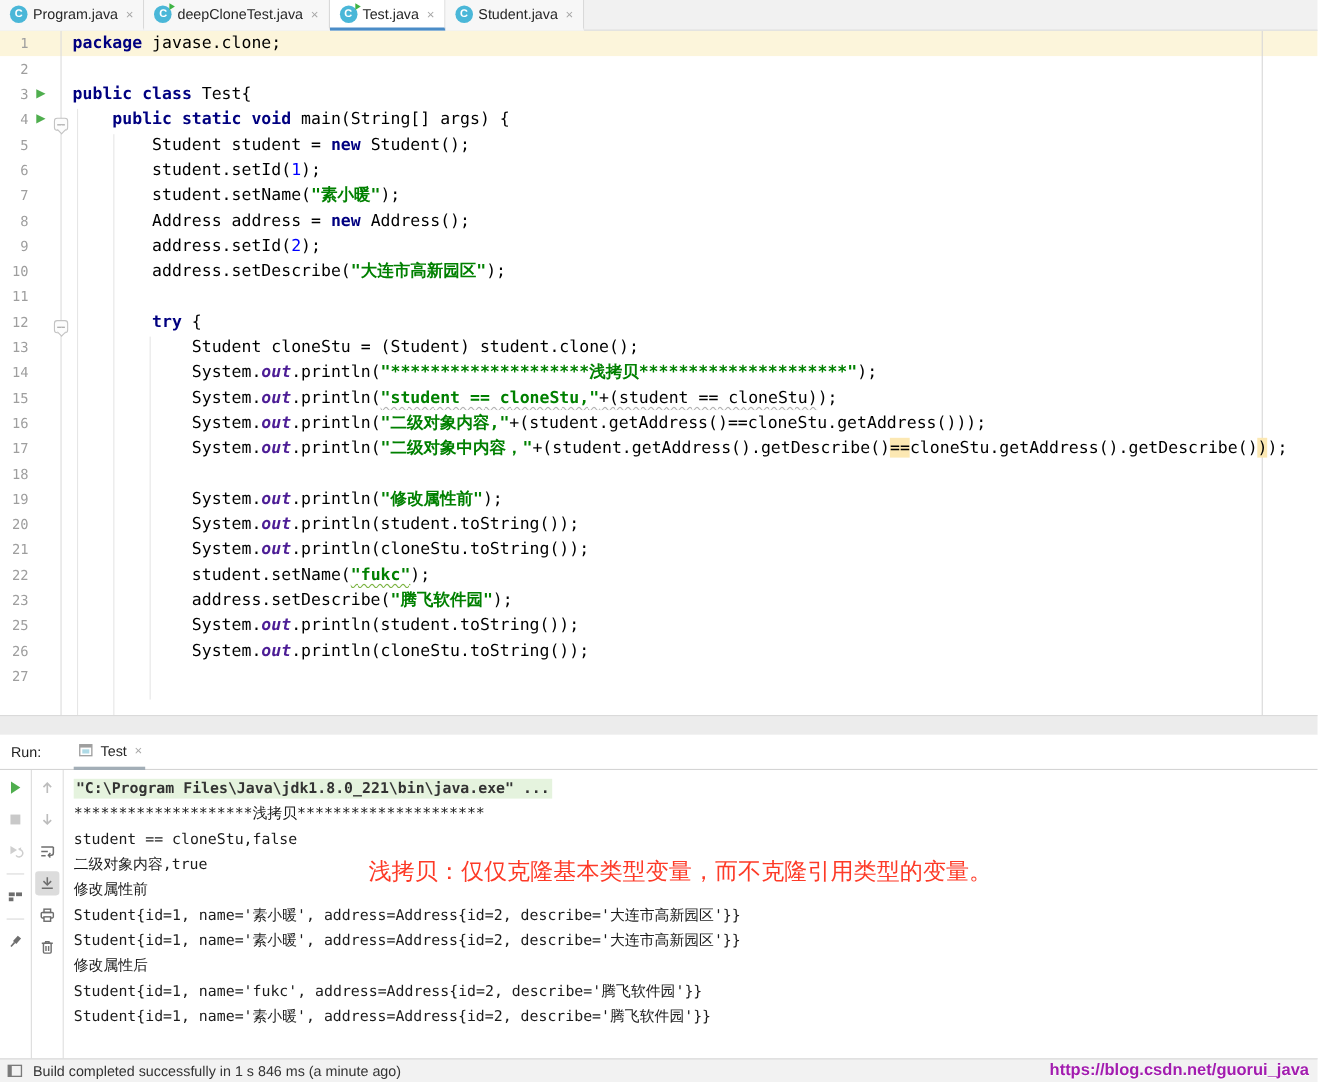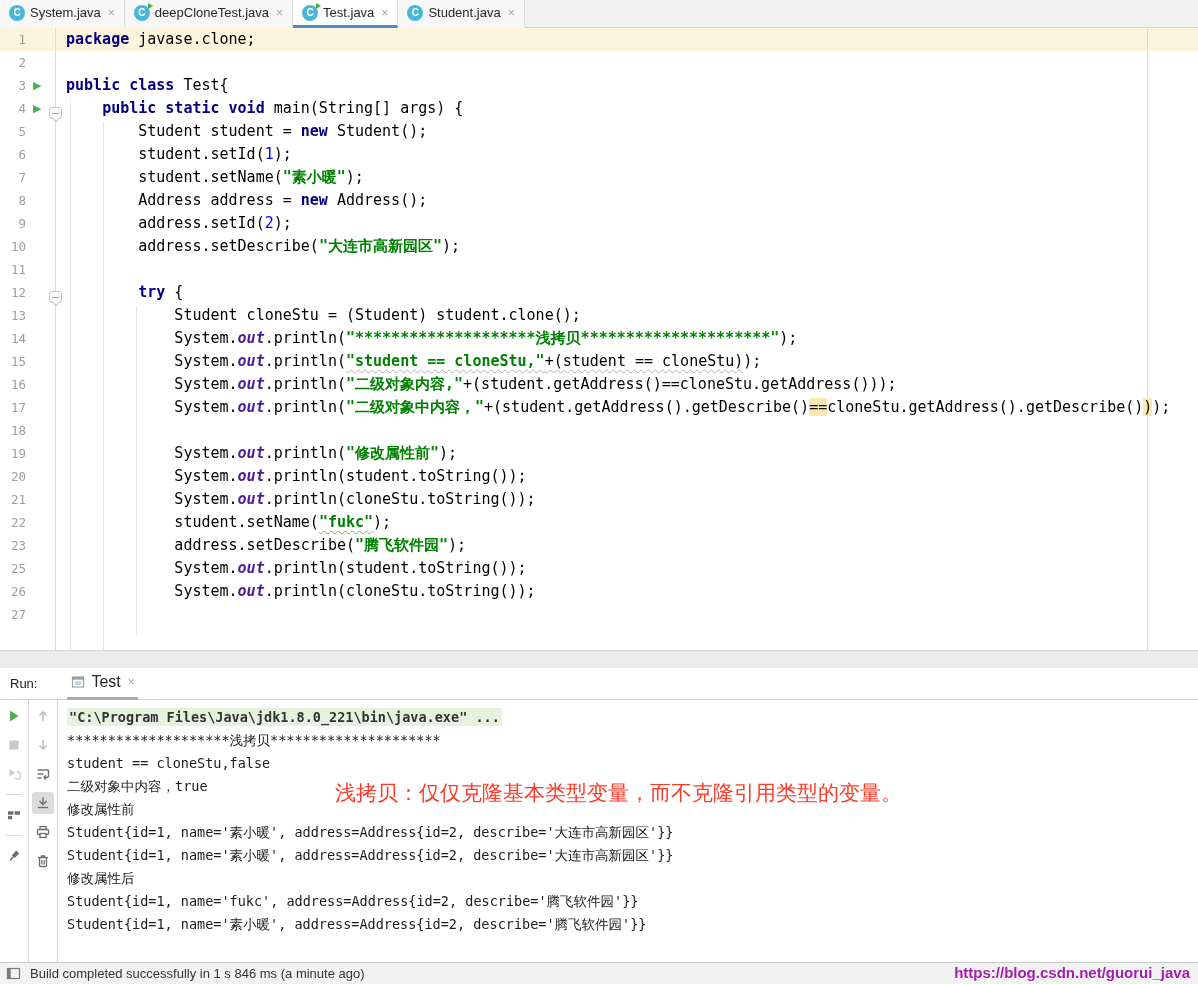--- a/index.html
+++ b/index.html
@@ -47,21 +47,21 @@
   
   .hsplit { height:18px; background:#ececec; border-top:1px solid #dadada; }
 
   
   .runheader { height:32px; display:flex; align-items:center; border-bottom:1px solid #d4d4d4;
                background:#fff; }
   .runlabel { font-size:13px; color:#1d1d1d; margin-left:10px; }
   .runtab { display:flex; align-items:center; margin-left:30px; height:32px;
             border-bottom:3px solid #a3aeb7; padding:0 3px; cursor:pointer; }
   .runtab .ticon { margin-right:5px; display:flex; }
-  .runtab .ttitle { font-size:16px; color:#262626; }
+  .runtab .ttitle { font-size:13px; color:#262626; }
   .runbody { height:262px; display:flex; position:relative; background:#fff; }
   .tbcol { width:29px; flex:none; border-right:1px solid #d9d9d9; display:flex; flex-direction:column;
            align-items:center; padding-top:5px; gap:7px; background:#fff; }
   .tbtn { width:22px; height:22px; display:flex; align-items:center; justify-content:center;
           border-radius:3px; cursor:pointer; flex:none; }
   .tbtn.sel { background:#dcdcdc; }
   .tbdiv { width:16px; height:1px; background:#d9d9d9; margin:2px 0; flex:none; }
   .console { flex:1; position:relative; padding:6px 0 0 9px; overflow:hidden; background:#fff; }
   .cline { font:13.5px/23px "DejaVu Sans Mono",monospace; color:#1b1b1b; white-space:pre; }
   .cmd { font-weight:bold; background:#e5f3de; padding:1px 2px; color:#333; }
@@ -76,21 +76,21 @@
                color:#a21caf; text-shadow:0 1px 0 #ffffff; z-index:9; }
 </style>
 </head>
 <body>
 
 <div class="app">
 
   <div class="tabbar" id="tabbar">
       <div class="tab">
         <span class="classicon">C</span>
-        <span class="tlabel">System.java</span>
+        <span class="tlabel">Program.java</span>
         <span class="tclose">×</span>
       </div>
       <div class="tab">
         <span class="classicon">C<span class="runov"></span></span>
         <span class="tlabel">deepCloneTest.java</span>
         <span class="tclose">×</span>
       </div>
       <div class="tab active">
         <span class="classicon">C<span class="runov"></span></span>
         <span class="tlabel">Test.java</span>
@@ -398,21 +398,21 @@
               <path d="M6.8 7 v4.5 M9.2 7 v4.5"></path>
             </g>
           </svg>
         </div>
       </div>
     <div class="console">
       <div id="console-lines">
           <div class="cline"><span class="cmd">"C:\Program Files\Java\jdk1.8.0_221\bin\java.exe" ...</span></div>
           <div class="cline">********************浅拷贝*********************</div>
           <div class="cline">student == cloneStu,false</div>
-          <div class="cline">二级对象中内容，true</div>
+          <div class="cline">二级对象内容,true</div>
           <div class="cline">修改属性前</div>
           <div class="cline">Student{id=1, name='素小暖', address=Address{id=2, describe='大连市高新园区'}}</div>
           <div class="cline">Student{id=1, name='素小暖', address=Address{id=2, describe='大连市高新园区'}}</div>
           <div class="cline">修改属性后</div>
           <div class="cline">Student{id=1, name='fukc', address=Address{id=2, describe='腾飞软件园'}}</div>
           <div class="cline">Student{id=1, name='素小暖', address=Address{id=2, describe='腾飞软件园'}}</div>
         </div>
       <div class="annotation">浅拷贝：仅仅克隆基本类型变量，而不克隆引用类型的变量。</div>
     </div>
   </div>

